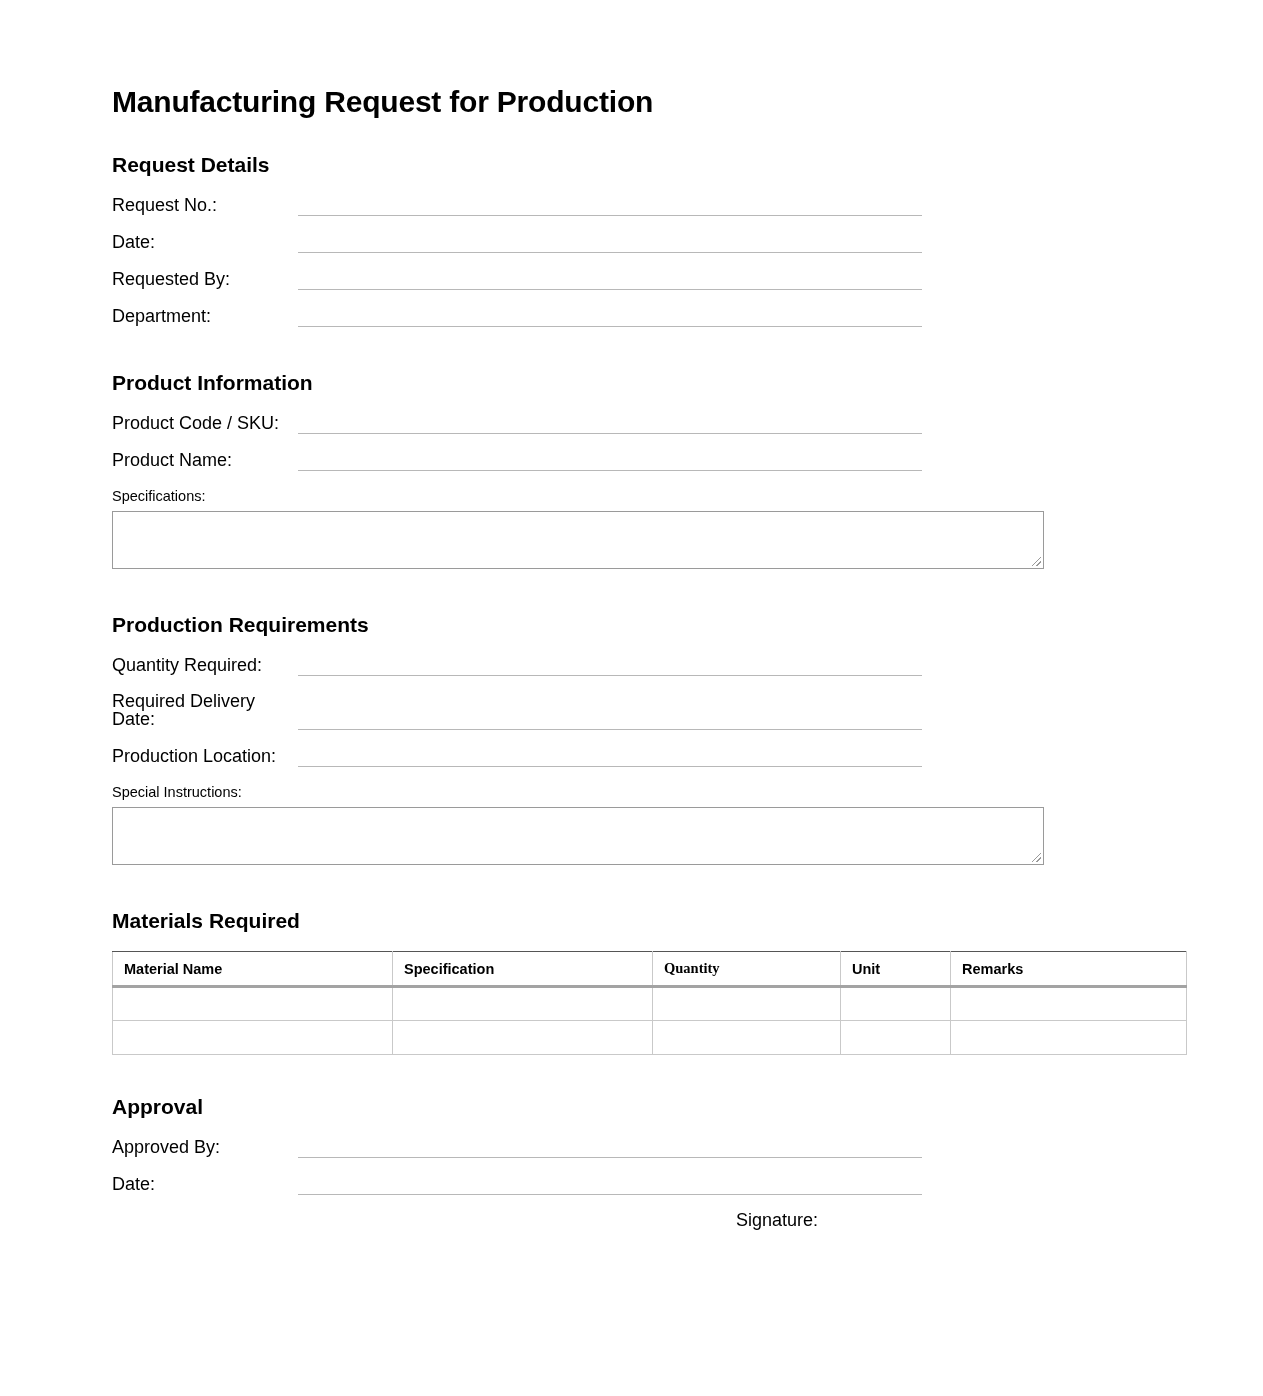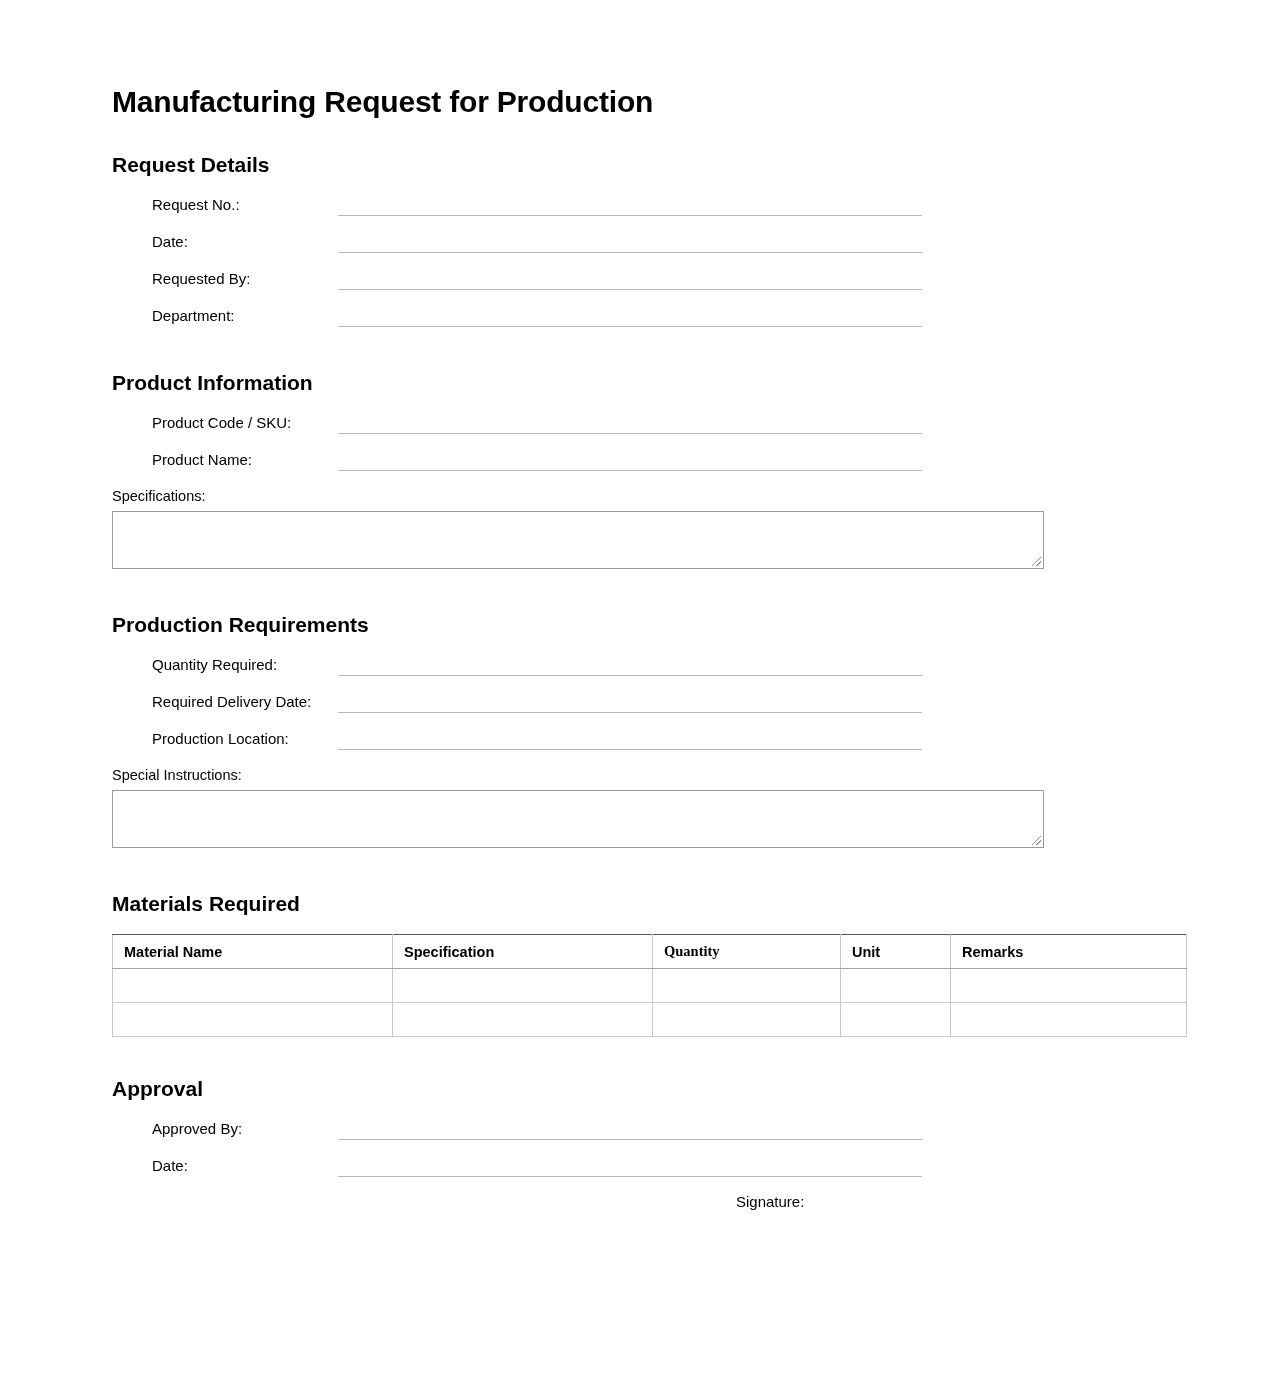--- a/index.html
+++ b/index.html
@@ -31,26 +31,25 @@
     font-weight: bold;
     margin: 0 0 18px 0;
   }
   .field-row {
     display: flex;
     align-items: flex-end;
     margin-bottom: 16px;
     max-width: 810px;
   }
   .field-label {
-    font-size: 15px;
+    font-size: 18px;
     line-height: 18px;
     width: 186px;
     flex: 0 0 186px;
     padding-bottom: 2px;
-    margin-left: 40px;
   }
   .field-line {
     flex: 1 1 auto;
     height: 20px;
     border-bottom: 1px solid #b8b8b8;
   }
   .block-label {
     font-size: 14.5px;
     line-height: 18px;
     margin-bottom: 6px;
@@ -85,21 +84,21 @@
     border: 1px solid #c9c9c9;
     text-align: left;
     font-size: 14.5px;
     padding: 8px 11px;
     height: 16px;
     box-sizing: border-box;
   }
   table.materials th {
     font-weight: bold;
     border-top: 1px solid #555555;
-    border-bottom: 1px solid #a3a3a3;
+    border-bottom: 3px solid #a3a3a3;
   }
   table.materials tr.data-row td {
     height: 34px;
   }
   .col-0 { width: 280px; }
   .col-1 { width: 260px; }
   .col-2 { width: 188px; font-family: Liberation Serif, serif; }
   .col-3 { width: 110px; }
   .col-4 { width: 236px; }
   .section-materials { margin-bottom: 40px; }

